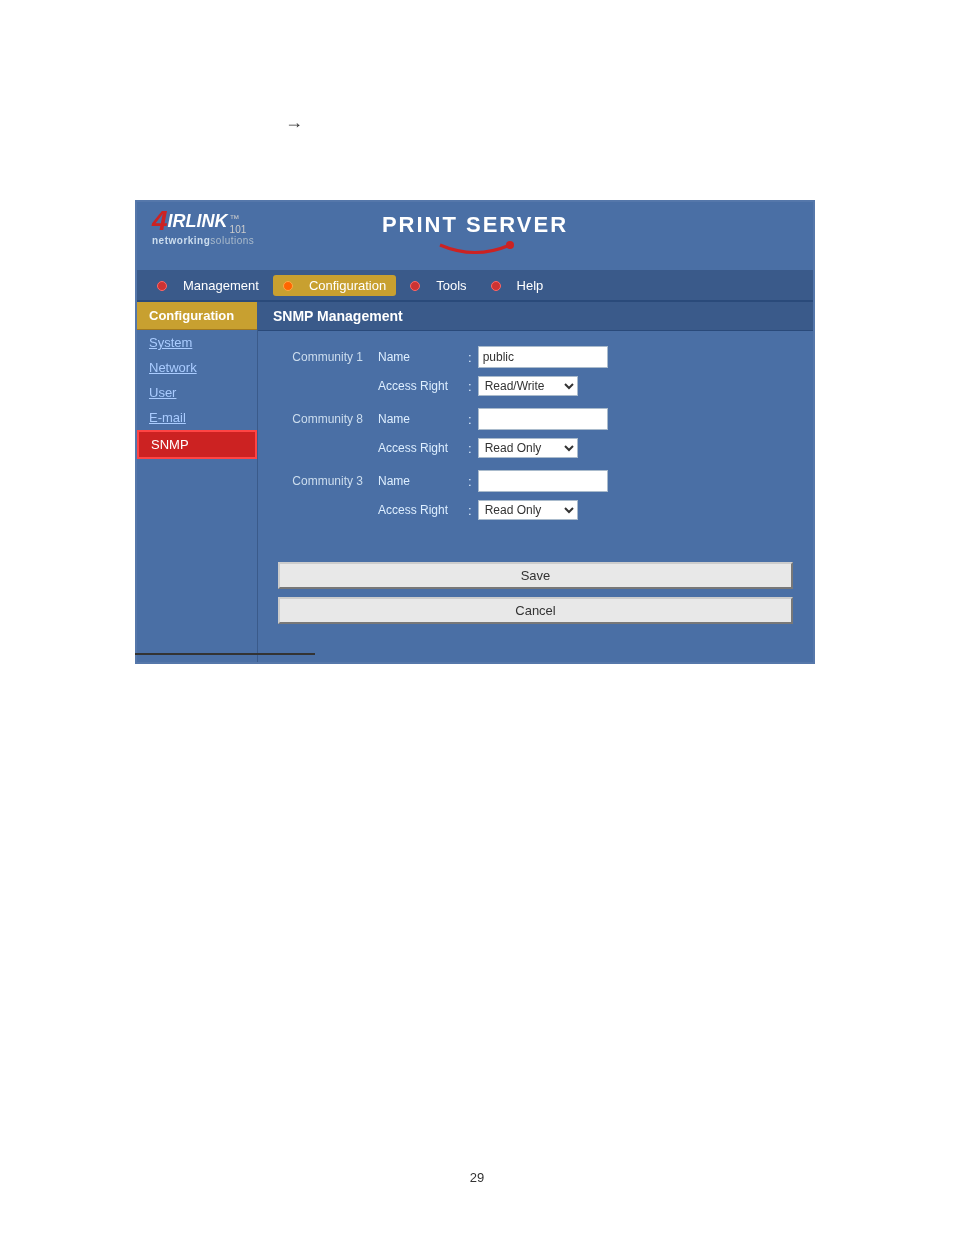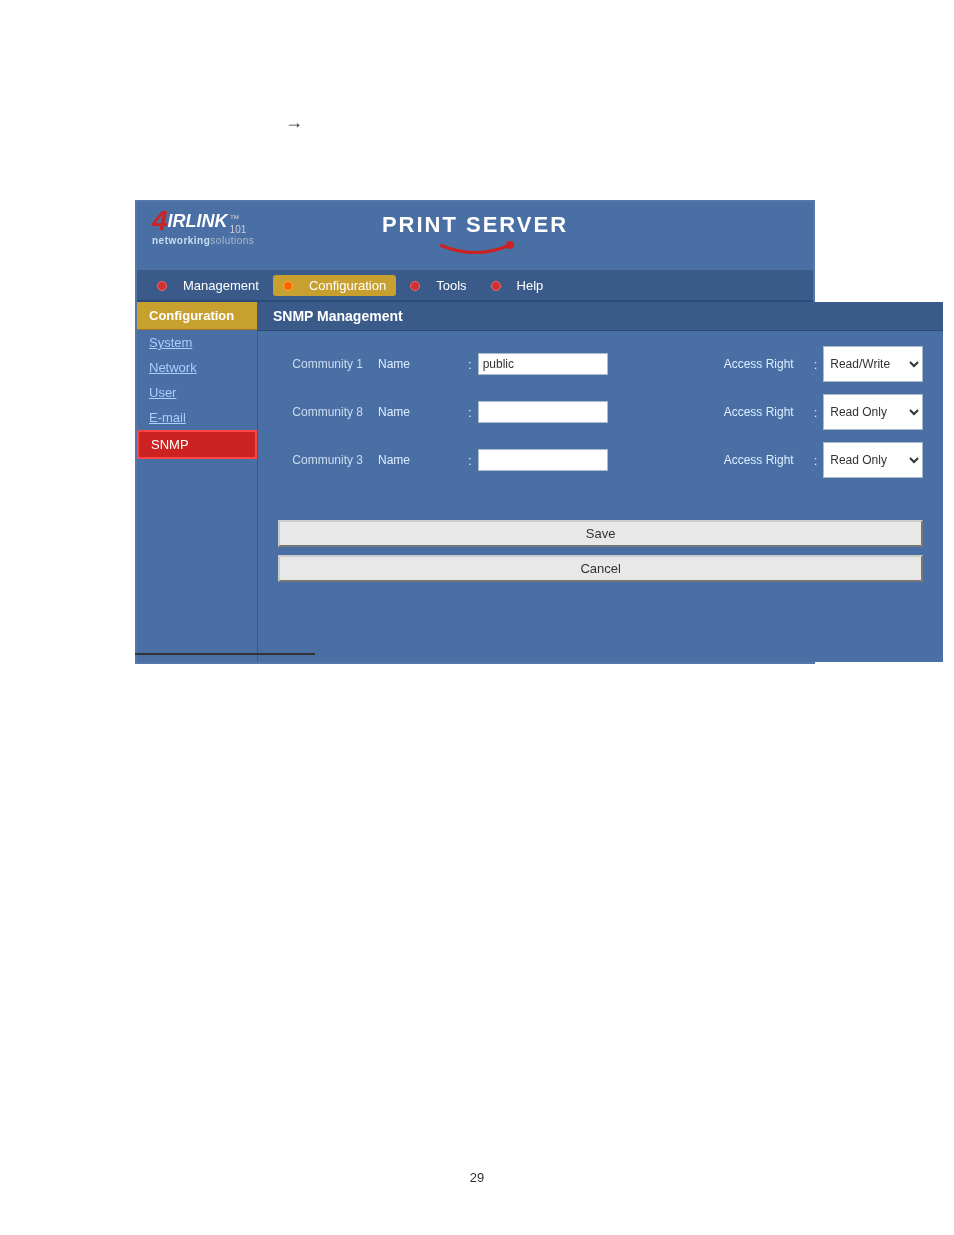--- a/index.html
+++ b/index.html
@@ -200,21 +200,22 @@
       padding: 6px 15px;
       border-bottom: 1px solid #2a4a7a;
     }
 
     .form-area {
       padding: 15px 20px;
     }
 
     .community-section {
       display: flex;
-      gap: 16px;
+      flex-direction: column;
+      gap: 8px;
       margin-bottom: 12px;
     }
 
     .form-row {
       display: flex;
       align-items: center;
       gap: 0;
     }
 
     .community-label {
@@ -243,21 +244,21 @@
       width: 130px;
       height: 22px;
       border: 1px solid #aabbcc;
       background: white;
       padding: 0 4px;
       font-size: 12px;
       color: #333;
     }
 
     .access-select {
-      height: 36px;
+      height: 20px;
       border: 1px solid #aabbcc;
       background: white;
       padding: 1px 2px;
       font-size: 12px;
       color: #333;
       min-width: 100px;
     }
 
     .button-row {
       display: flex;

